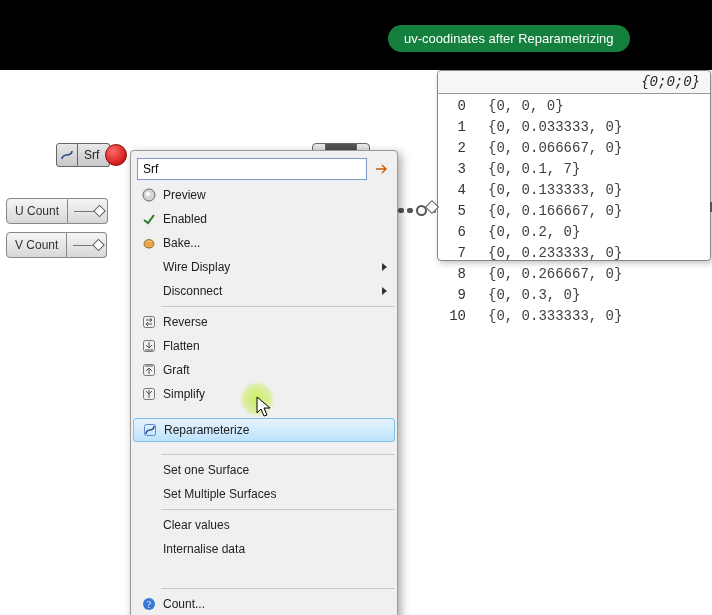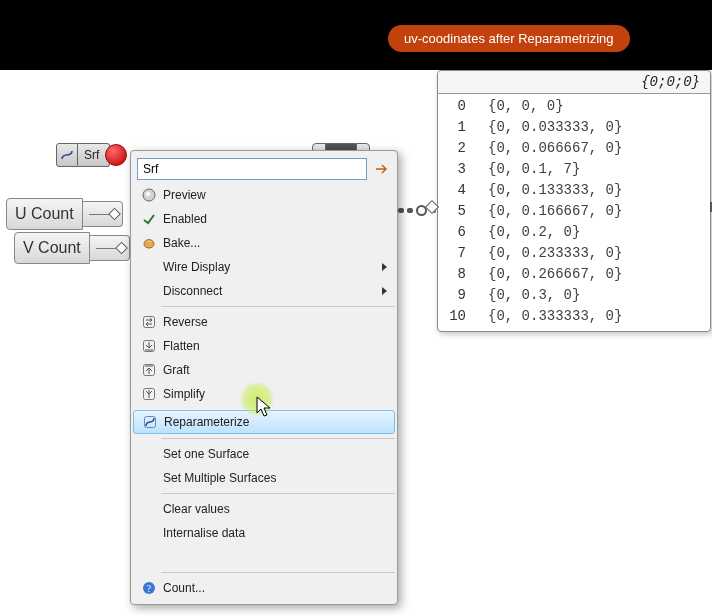--- a/index.html
+++ b/index.html
@@ -17,21 +17,21 @@
     left: 0;
     top: 70px;
     width: 712px;
     height: 545px;
     background: #fff;
   }
   .callout {
     position: absolute;
     left: 388px;
     top: 25px;
-    background: #c2410c;
+    background: #15803d;
     color: #fff;
     padding: 6px 16px;
     border-radius: 16px;
     font-size: 13px;
     font-weight: 400;
   }
   
   .srf-comp {
     position: absolute;
     left: 56px;
@@ -71,28 +71,28 @@
     border-radius: 50%;
     border: 1px solid #8a0d0d;
   }
   
   .slider-comp {
     position: absolute;
     display: flex;
     align-items: center;
   }
   .slider-label {
-    height: 32px;
+    height: 26px;
     background: linear-gradient(#f5f5f5,#d8d8d8);
     border: 1px solid #888;
     border-radius: 4px 0 0 4px;
     padding: 8px 8px;
     display: flex;
     align-items: center;
-    font-size: 16px;
+    font-size: 12px;
     color: #333;
   }
   .slider-track {
     height: 26px;
     width: 40px;
     background: linear-gradient(#f5f5f5,#d8d8d8);
     border: 1px solid #888;
     border-left: none;
     border-radius: 0 4px 4px 0;
     position: relative;
@@ -153,21 +153,21 @@
     align-items: center;
     height: 24px;
     padding: 0 6px;
     cursor: default;
     position: relative;
   }
   .ctxmenu .item.hover {
     background: linear-gradient(#e8f3fd,#bde3fd);
     border: 1px solid #7cc0ec;
     border-radius: 3px;
-    margin: 4px 2px;
+    margin: 12px 2px;
     padding: 0 4px;
   }
   .ctxmenu .icon {
     width: 24px;
     height: 20px;
     display: flex;
     align-items: center;
     justify-content: center;
     flex-shrink: 0;
   }
@@ -232,21 +232,21 @@
     border:1px solid #666;
     border-radius: 0 4px 4px 0;
     display:flex;align-items:center;justify-content:center;font-size:11px;color:#333;
   }
   
   .panel {
     position: absolute;
     left: 437px;
     top: 0px;
     width: 274px;
-    height: 262px;
+    height: 191px;
     background: #fff;
     border: 1px solid #888;
     border-radius: 4px;
     box-shadow: 2px 2px 6px rgba(0,0,0,0.25);
     font-family: "Courier New", monospace;
     font-size: 14px;
   }
   .panel-head {
     text-align: right;
     padding: 3px 10px;
@@ -330,21 +330,21 @@
         </svg>
     </div>
     <div class="srf-label">Srf</div>
   </div>
   <div class="red-dot"></div>
 
   <div class="slider-comp" style="left:6px; top:128px;">
     <div class="slider-label">U Count</div>
     <div class="slider-track"></div>
   </div>
-  <div class="slider-comp" style="left:14px; top:162px;">
+  <div class="slider-comp" style="left:6px; top:162px;">
     <div class="slider-label">V Count</div>
     <div class="slider-track"></div>
   </div>
 
   <div class="bg-comp">
     <div class="bg-cap">S</div>
     <div class="bg-mid">
       <svg width="18" height="14" viewBox="0 0 18 14">
           <rect x="1" y="2" width="16" height="10" rx="2" fill="#888"></rect>
           <rect x="3" y="4" width="5" height="6" fill="#ccc"></rect>

